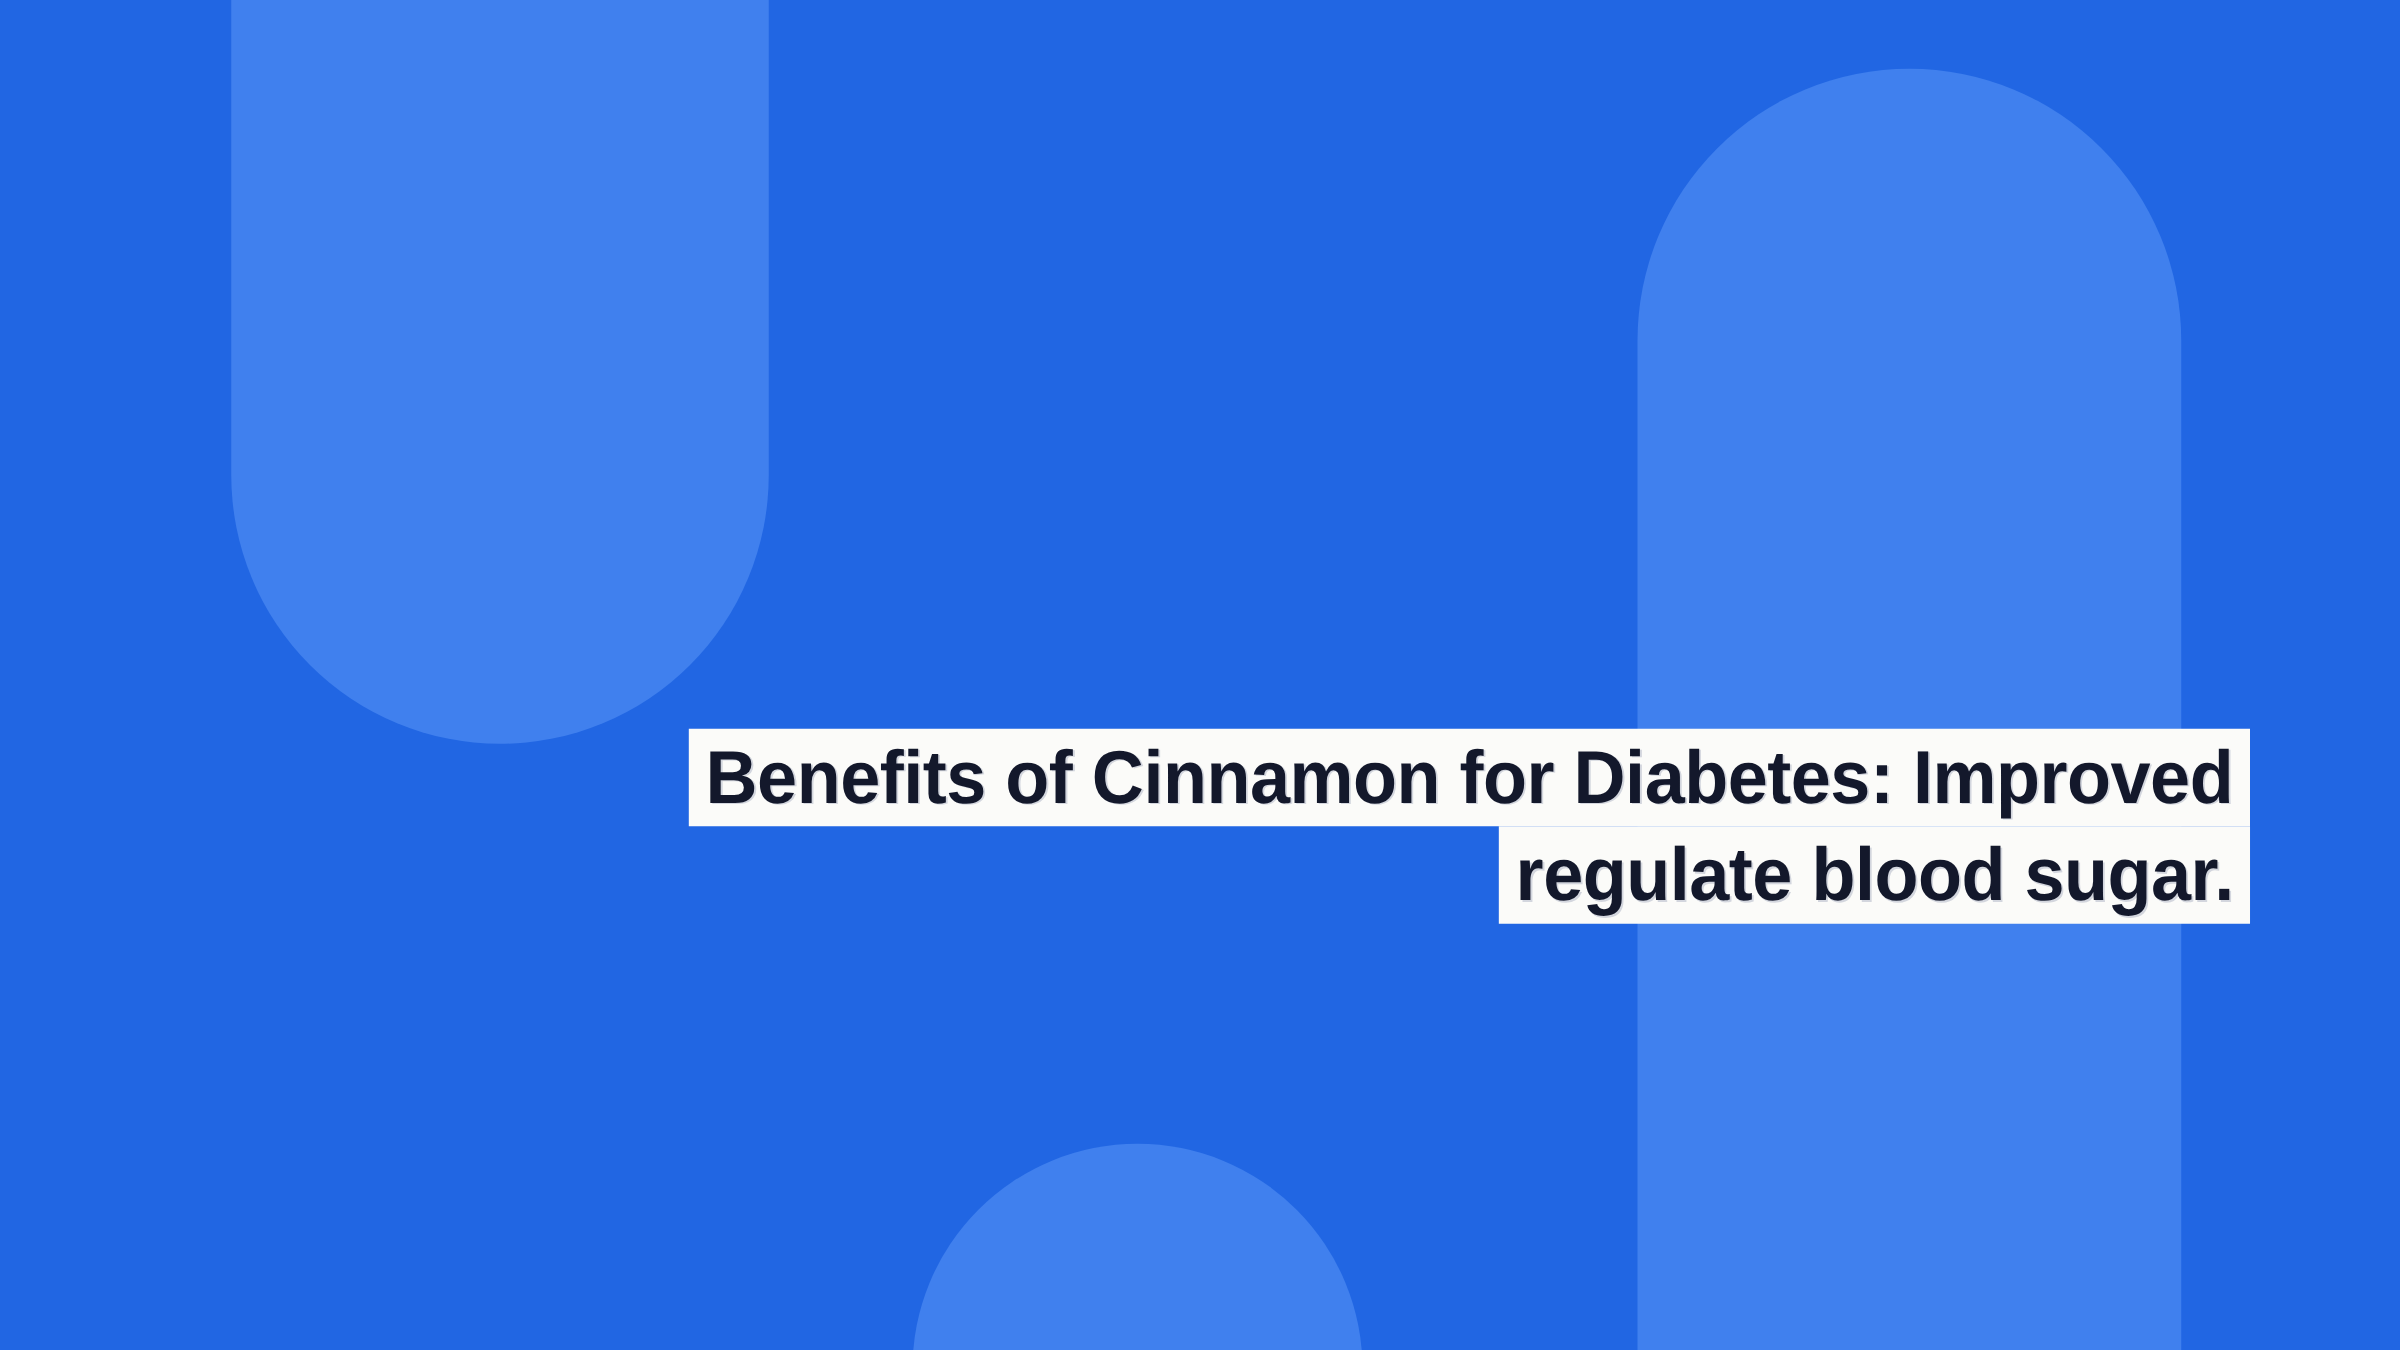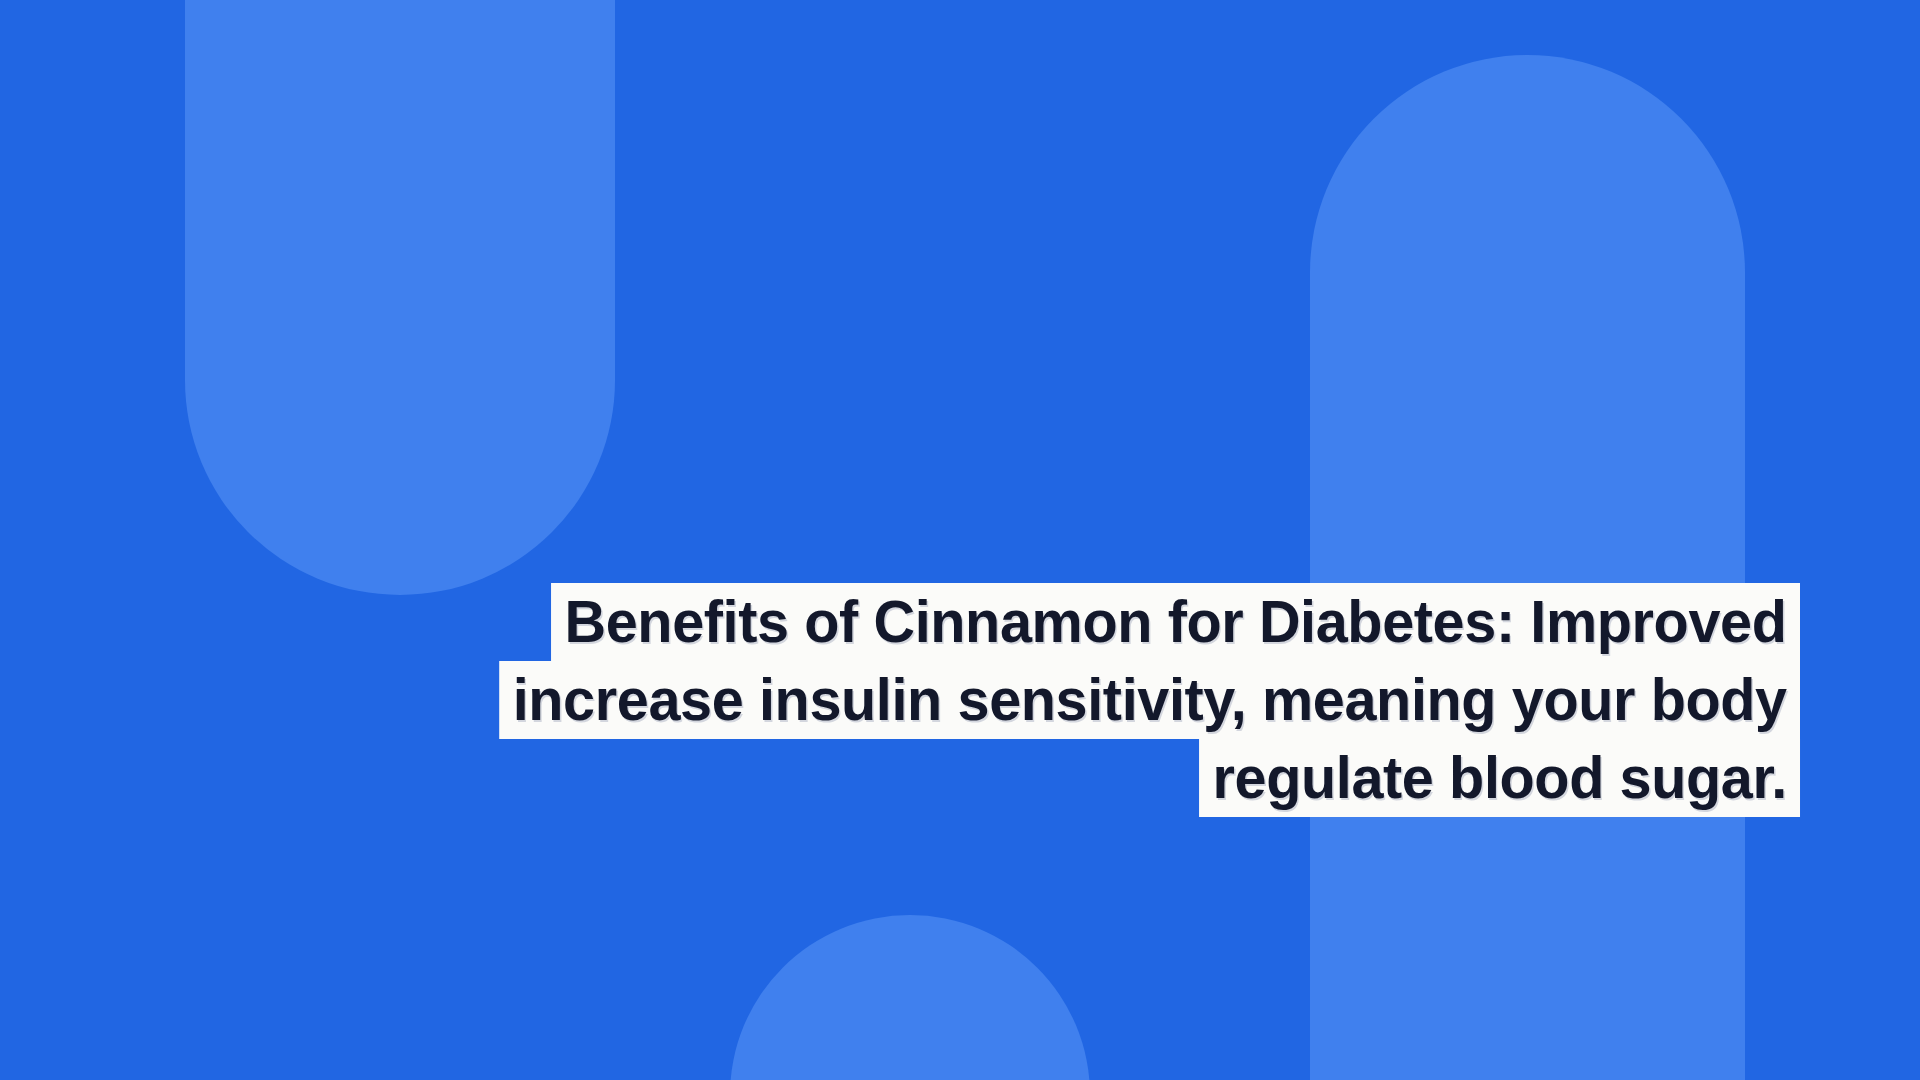--- a/index.html
+++ b/index.html
@@ -80,17 +80,16 @@
 <div id="stage">
 
   <div class="shape shape-left"></div>
 
   <div class="shape shape-right-arch"></div>
 
   <div class="shape shape-bottom-dome"></div>
 
   <div id="headline">
     <span class="line-wrap"><span class="line">Benefits of Cinnamon for Diabetes: Improved</span></span>
-    <span class="line-wrap"><span class="line">increase insulin sensitivity, meaning your body</span></span>
     <span class="line-wrap"><span class="line">regulate blood sugar.</span></span>
   </div>
 
 </div>
 
 </body></html>

